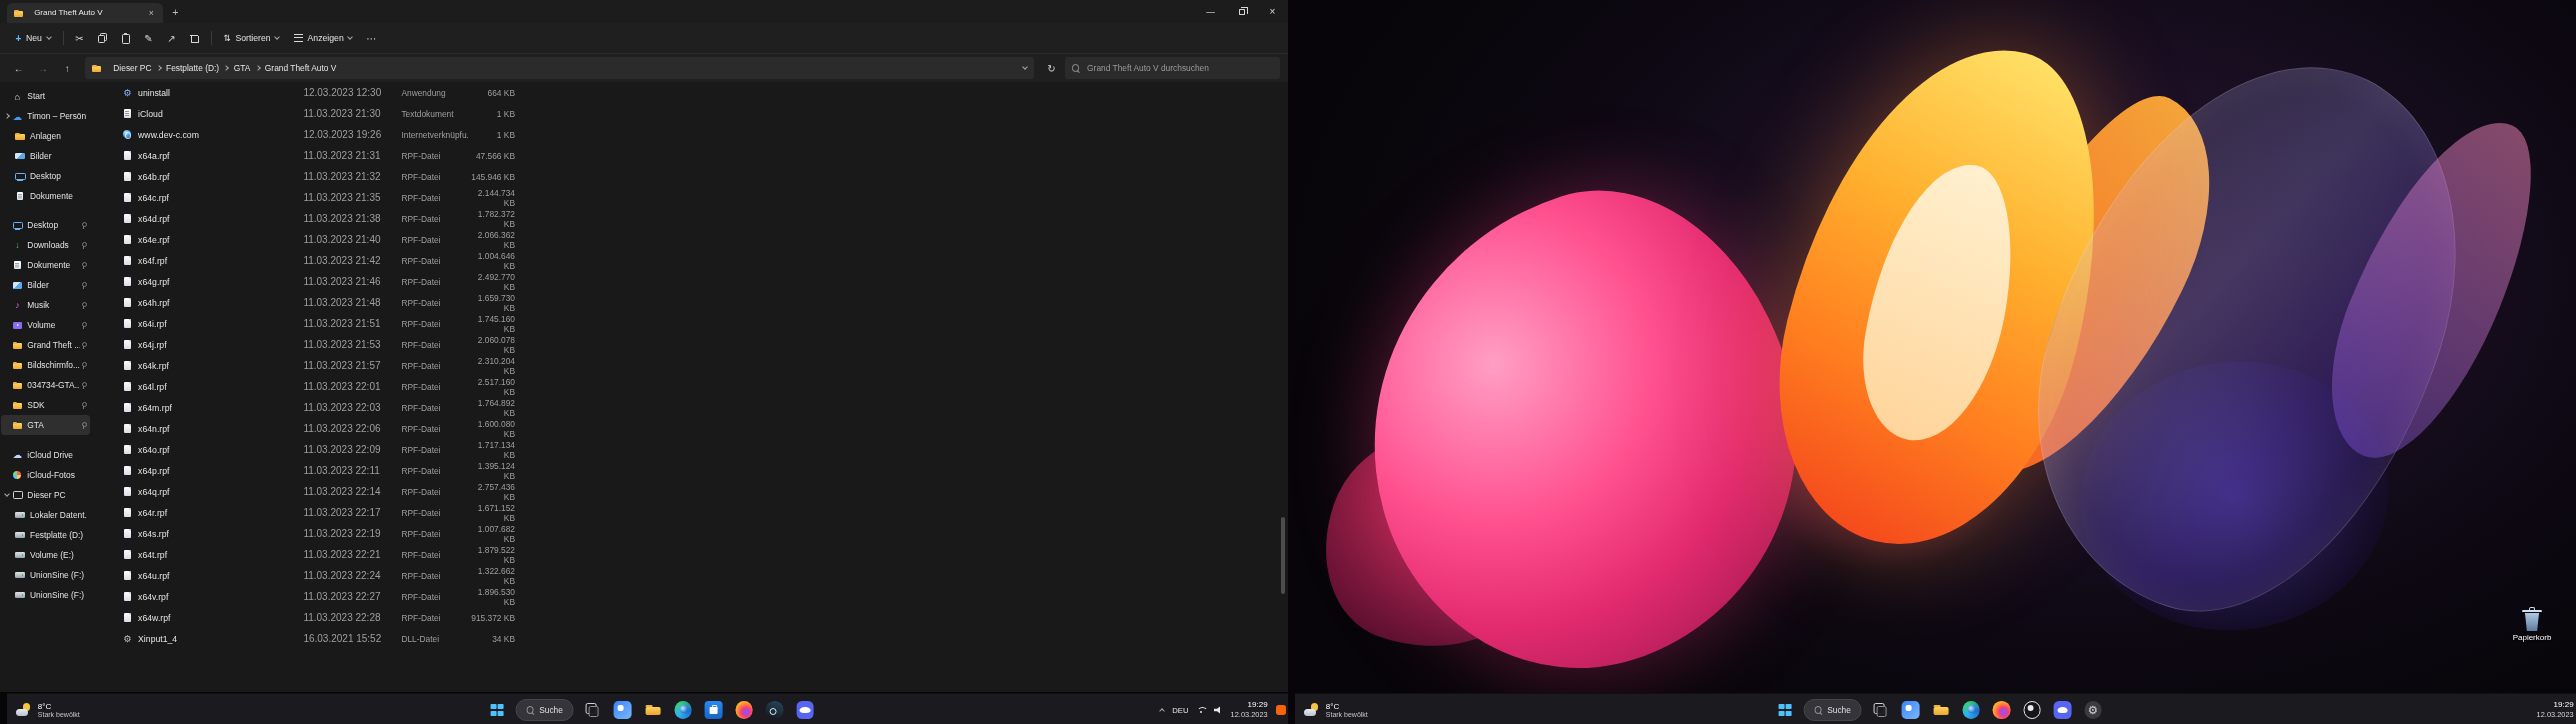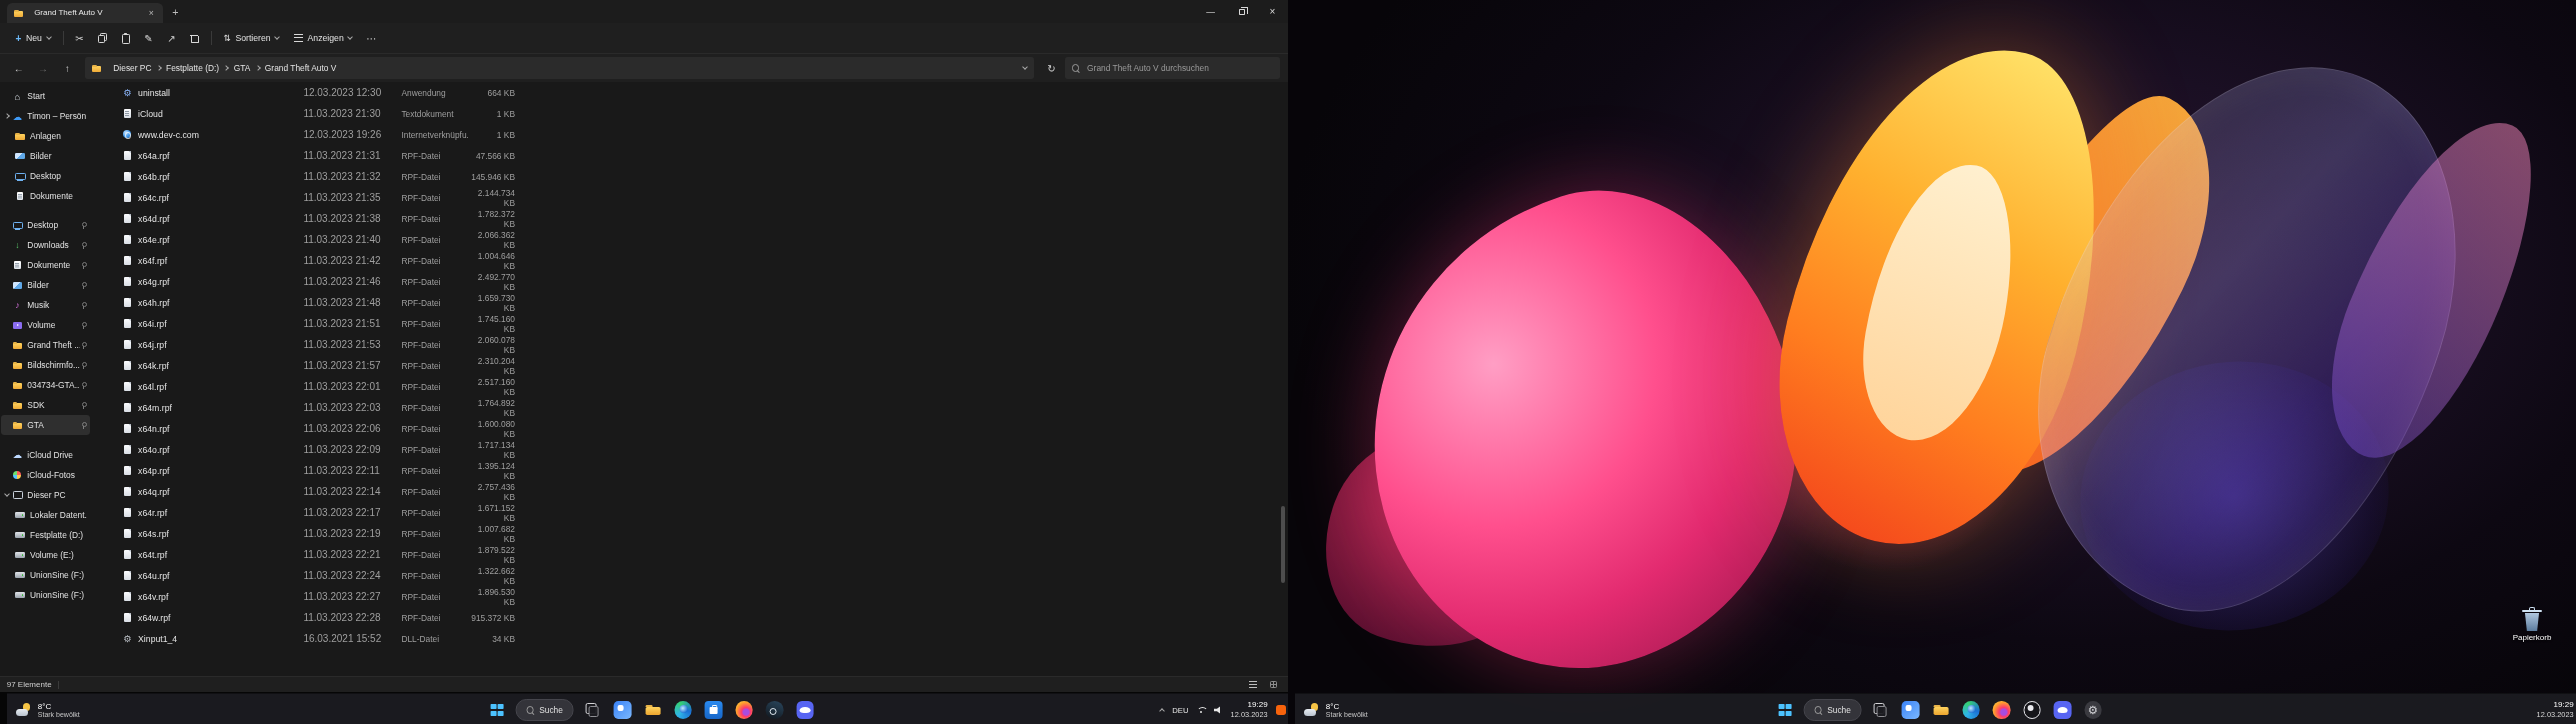--- a/index.html
+++ b/index.html
@@ -649,32 +649,20 @@
                 <span class="c-type">DLL-Datei</span>
                 <span class="c-size">34 KB</span>
               </div>
             </div>
         </div>
         <div class="vscroll">
           <div class="vthumb"></div>
         </div>
       </div>
 
-      <div class="statusbar">
-        <span>97 Elemente</span>
-        <span class="sb-sep"></span>
-        <span class="sb-right">
-          <span class="sb-btn">
-              <span class="sb-lines"></span>
-            </span>
-          <span class="sb-btn">
-              <span class="sb-grid"></span>
-            </span>
-        </span>
-      </div>
     </div>
 
     <div class="taskbar" id="tb-left">
         <div class="tb-weather">
           <span class="wicon"></span>
           <div>
             <div class="wtemp">8°C</div>
             <div class="wdesc">Stark bewölkt</div>
           </div>
         </div>

